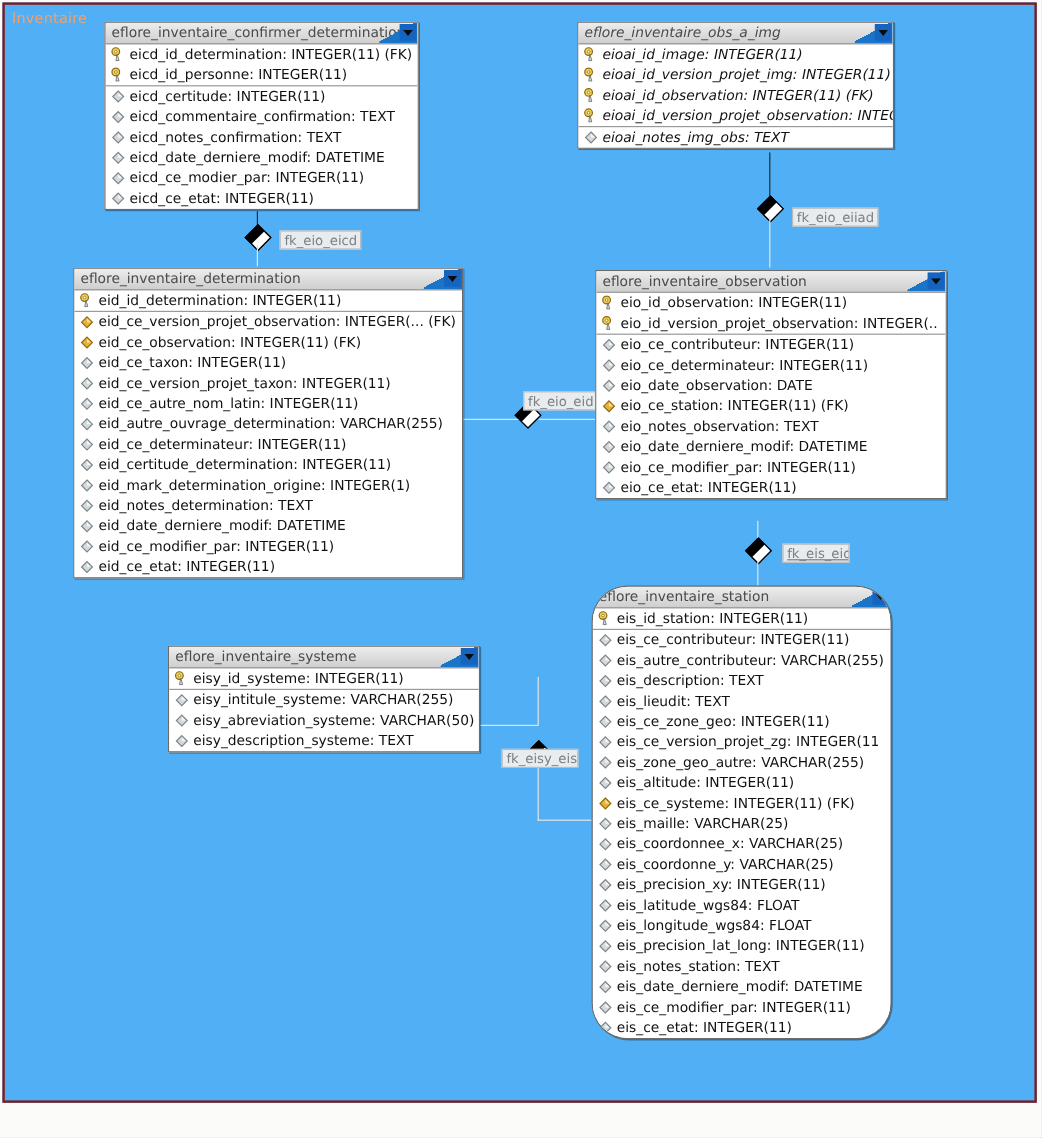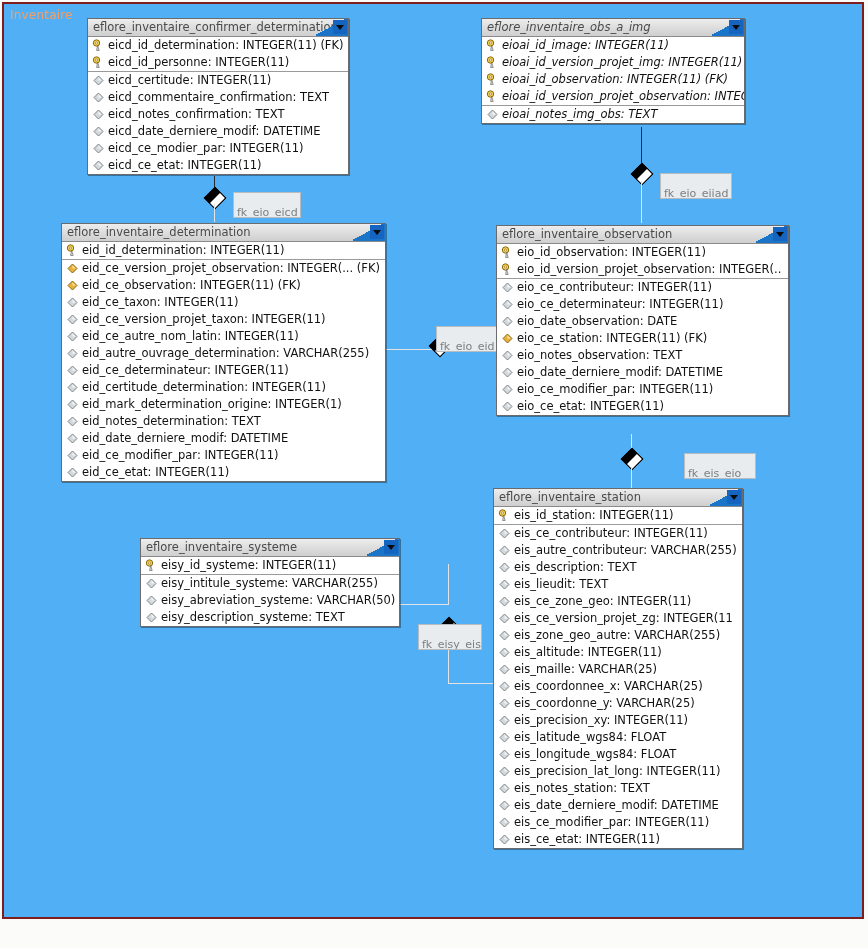--- a/index.html
+++ b/index.html
@@ -144,21 +144,21 @@
   }
 
   .rel-label {
     position: absolute;
     height: 16px;
     line-height: 15px;
     background: #e8ecee;
     border: 1px solid #b8bcbe;
     font-size: 11px;
     color: #7a7f82;
-    padding: 12px 3px;
+    padding: 0 3px;
     white-space: nowrap;
     overflow: hidden;
     box-sizing: border-box;
   }
 </style>
 </head>
 <body>
 
 <div id="canvas">
   <div id="surface">
@@ -176,21 +176,21 @@
     <div class="rel-label" style="left:656px; top:169px; width:72px;">fk_eio_eiiad</div>
 
     <div class="line h" style="left:369px; top:345px; width:60px;"></div>
     <div class="diamond" style="left:428px; top:334px;"></div>
     <div class="line h" style="left:445px; top:345px; width:47px;"></div>
     <div class="rel-label" style="left:404px; top:322px; width:64px;margin-left:28px;">fk_eio_eid</div>
 
     <div class="line v" style="left:627px; top:430px; height:15px;"></div>
     <div class="diamond" style="left:620px; top:447px;"></div>
     <div class="line v" style="left:627px; top:463px; height:21px;"></div>
-    <div class="rel-label" style="left:680px; top:449px; width:72px;">fk_eis_eio</div>
+    <div class="rel-label" style="left:648px; top:449px; width:56px;text-decoration:underline;">fk_eis_eio</div>
 
     <div class="line h" style="left:395px; top:600px; width:50px;"></div>
     <div class="line v" style="left:444px; top:560px; height:40px;"></div>
     <div class="diamond" style="left:437px; top:616px;"></div>
     <div class="line v" style="left:444px; top:632px; height:48px;"></div>
     <div class="line h" style="left:444px; top:679px; width:45px;"></div>
     <div class="rel-label" style="left:414px; top:620px; width:64px;">fk_eisy_eis</div>
 
     <div class="entity" style="left:83px; top:14px; width:262px;">
       <div class="entity-header">
@@ -506,21 +506,21 @@
             </span><span>eisy_abreviation_systeme</span><span class="ftype">: VARCHAR(50)</span></div>
           <div class="field"><span class="ico">
               <svg width="13" height="13" viewBox="0 0 13 13">
                 <path d="M6.5 2 L11 6.5 L6.5 11 L2 6.5 Z" fill="#d4d9dc" stroke="#7c8488" stroke-width="1"></path>
                 <path d="M6.5 3.3 L9.7 6.5 L6.5 6.5 Z" fill="#f4f7f8"></path>
               </svg>
             </span><span>eisy_description_systeme</span><span class="ftype">: TEXT</span></div>
         </div>
     </div>
 
-    <div class="entity" style="left:489px; top:484px; width:250px;">
+    <div class="entity" style="left:489px; top:484px; width:250px;border-radius:30px;">
       <div class="entity-header">
         <span>eflore_inventaire_station</span>
         <span class="hdr-widget">
           <span class="hdr-curl"></span>
           <span class="hdr-sq"></span>
           <span class="hdr-arrow"></span>
         </span>
       </div>
       <div class="entity-body">
           <div class="field pk-last"><span class="ico">
@@ -573,20 +573,26 @@
               </svg>
             </span><span>eis_zone_geo_autre</span><span class="ftype">: VARCHAR(255)</span></div>
           <div class="field"><span class="ico">
               <svg width="13" height="13" viewBox="0 0 13 13">
                 <path d="M6.5 2 L11 6.5 L6.5 11 L2 6.5 Z" fill="#d4d9dc" stroke="#7c8488" stroke-width="1"></path>
                 <path d="M6.5 3.3 L9.7 6.5 L6.5 6.5 Z" fill="#f4f7f8"></path>
               </svg>
             </span><span>eis_altitude</span><span class="ftype">: INTEGER(11)</span></div>
           <div class="field"><span class="ico">
               <svg width="13" height="13" viewBox="0 0 13 13">
+                <path d="M6.5 2 L11 6.5 L6.5 11 L2 6.5 Z" fill="#e8b13c" stroke="#8a6a10" stroke-width="1"></path>
+                <path d="M6.5 3.3 L9.7 6.5 L6.5 6.5 Z" fill="#fbe3a6"></path>
+              </svg>
+            </span><span>eis_ce_systeme</span><span class="ftype">: INTEGER(11) (FK)</span></div>
+          <div class="field"><span class="ico">
+              <svg width="13" height="13" viewBox="0 0 13 13">
                 <path d="M6.5 2 L11 6.5 L6.5 11 L2 6.5 Z" fill="#d4d9dc" stroke="#7c8488" stroke-width="1"></path>
                 <path d="M6.5 3.3 L9.7 6.5 L6.5 6.5 Z" fill="#f4f7f8"></path>
               </svg>
             </span><span>eis_maille</span><span class="ftype">: VARCHAR(25)</span></div>
           <div class="field"><span class="ico">
               <svg width="13" height="13" viewBox="0 0 13 13">
                 <path d="M6.5 2 L11 6.5 L6.5 11 L2 6.5 Z" fill="#d4d9dc" stroke="#7c8488" stroke-width="1"></path>
                 <path d="M6.5 3.3 L9.7 6.5 L6.5 6.5 Z" fill="#f4f7f8"></path>
               </svg>
             </span><span>eis_coordonnee_x</span><span class="ftype">: VARCHAR(25)</span></div>

